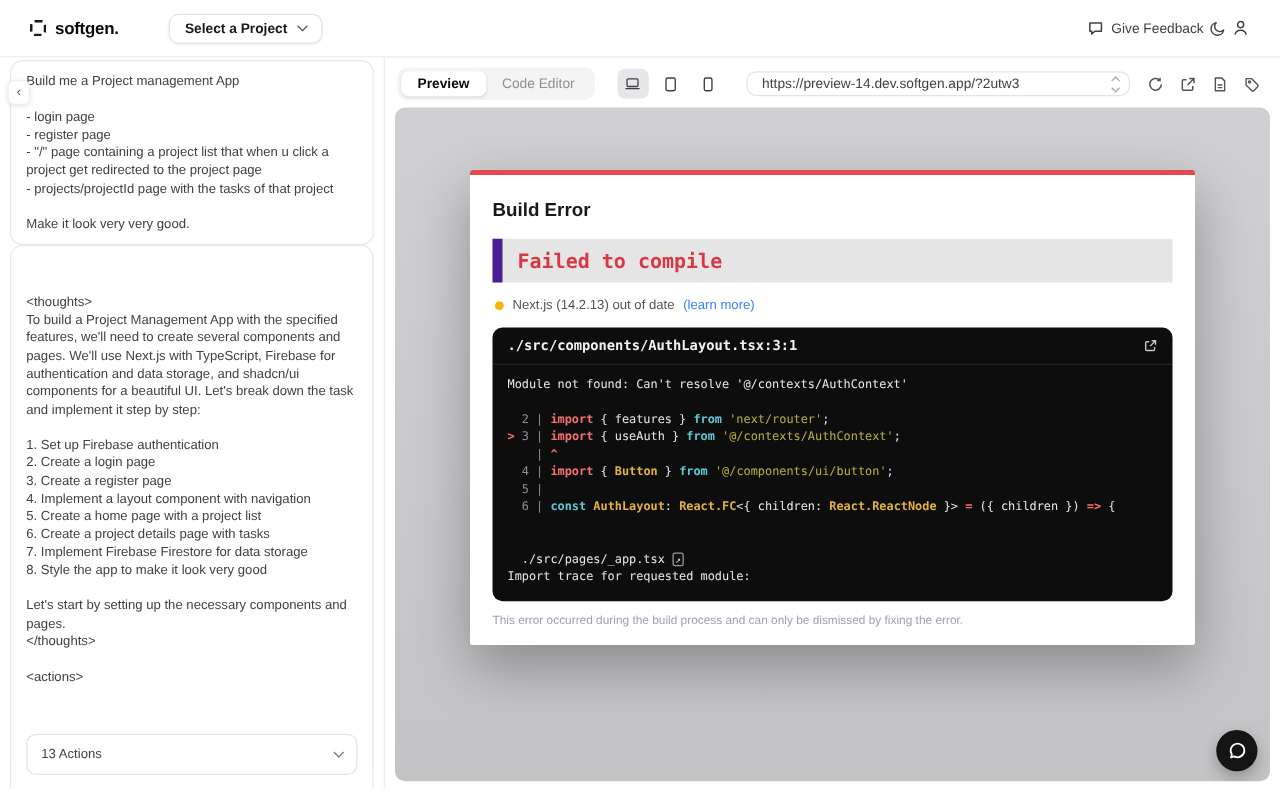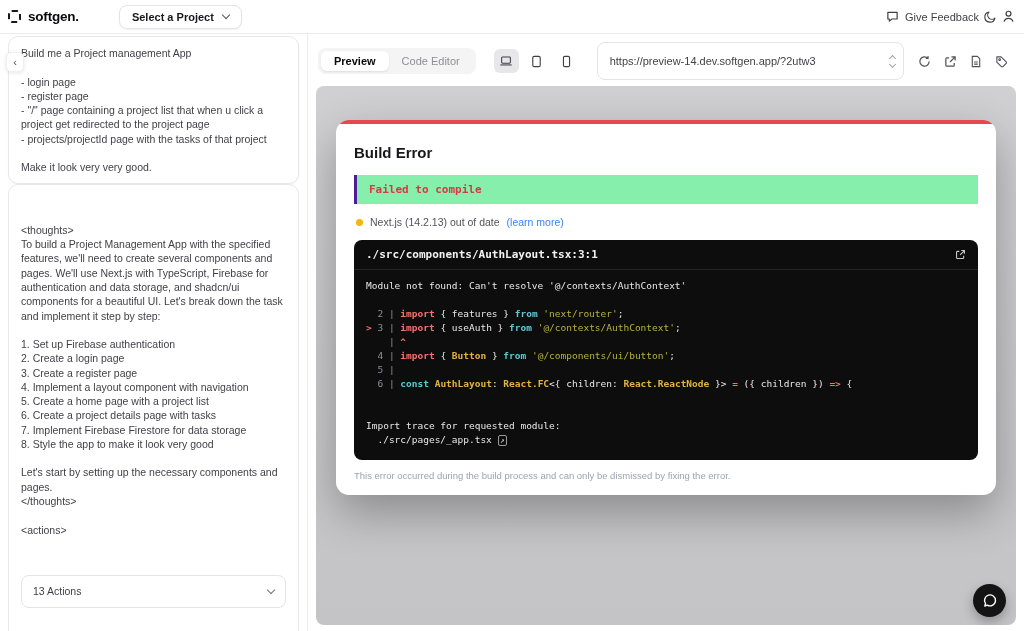--- a/index.html
+++ b/index.html
@@ -3,21 +3,21 @@
 <meta charset="utf-8">
 <style>
   * { box-sizing: border-box; margin: 0; padding: 0; }
   html,body { width:1024px; height:631px; }
   body { font-family:"Liberation Sans", sans-serif; background:#fff; overflow:hidden; color:#27272a; }
   svg { display:block; }
 
   .app { display:flex; flex-direction:column; height:100%; }
 
   
-  .header { height:34px; flex:0 0 auto; display:flex; align-items:center; padding:0 8px; border-bottom:1px solid #ececee; background:#fff; }
+  .header { height:46px; flex:0 0 auto; display:flex; align-items:center; padding:0 24px; border-bottom:1px solid #ececee; background:#fff; }
   .logo { display:flex; align-items:center; gap:7px; }
   .logo-box { width:13px; height:13px; border:2px dashed #18181b; border-radius:4px; }
   .logo-text { font-weight:700; font-size:13.5px; color:#09090b; letter-spacing:-.2px; }
   .project-btn { margin-left:40px; display:flex; align-items:center; gap:9px; border:1px solid #e4e4e7; border-radius:8px; padding:5px 12px; font-size:11px; font-weight:600; color:#18181b; background:#fff; box-shadow:0 1px 2px rgba(0,0,0,.05); cursor:pointer; }
   .chev { width:6px; height:6px; border-right:1.5px solid #52525b; border-bottom:1.5px solid #52525b; transform:rotate(45deg); margin-top:-3px; }
   .header-right { margin-left:auto; display:flex; align-items:center; gap:4px; color:#3f3f46;justify-content:space-between; }
   .feedback { display:flex; align-items:center; gap:6px; font-size:11px; font-weight:500; color:#3f3f46; cursor:pointer; }
 
   
   .main { display:flex; flex:1; min-height:0; }
@@ -36,36 +36,36 @@
 
   
   .content { flex:1; display:flex; flex-direction:column; min-width:0; }
   .toolbar { display:flex; align-items:center; gap:10px; padding:8px 10px 6px 10px; }
   .tabs { background:#f4f4f5; border-radius:8px; padding:3px; display:flex; }
   .tab { font-size:11px; padding:4px 13px; border-radius:6px; color:#8e8e96; font-weight:500; cursor:pointer; }
   .tab.active { background:#fff; color:#09090b; font-weight:600; box-shadow:0 1px 2px rgba(0,0,0,.09); }
   .devices { display:flex; gap:5px; align-items:center; margin-left:8px; }
   .dev-btn { width:25px; height:24px; display:flex; align-items:center; justify-content:center; border-radius:6px; color:#3f3f46; cursor:pointer; }
   .dev-btn.active { background:#e7e7ea; }
-  .urlbar { flex:1; display:flex; align-items:center; border:1px solid #e4e4e7; border-radius:8px; height:38px; padding:0 8px 0 12px; font-size:11px; color:#3f3f46; background:#fff; margin-left:8px; }
+  .urlbar { flex:1; display:flex; align-items:center; border:1px solid #e4e4e7; border-radius:8px; height:20px; padding:0 8px 0 12px; font-size:11px; color:#3f3f46; background:#fff; margin-left:8px; }
   .url-stepper { margin-left:auto; display:flex; flex-direction:column; align-items:center; color:#a1a1aa; cursor:pointer; }
   .stepper-chev { width:5px; height:5px; border-right:1.2px solid #a1a1aa; border-bottom:1.2px solid #a1a1aa; }
   .stepper-chev.up { transform:rotate(-135deg); margin-bottom:1px; }
   .stepper-chev.down { transform:rotate(45deg); }
   .toolbar-icons { display:flex; gap:13px; align-items:center; color:#52525b; padding:0 6px 0 4px; }
 
   
   .viewport { flex:1; margin:0 8px 6px; border-radius:8px; background:linear-gradient(180deg,#d0d0d2 0%,#c4c4c7 100%); position:relative; overflow:hidden; }
 
   
-  .modal { position:absolute; left:50%; transform:translateX(-50%); top:34px; width:660px; background:#fff; border-radius:13px; box-shadow:0 18px 45px rgba(0,0,0,.30); overflow:hidden; }
+  .modal { position:absolute; left:50%; transform:translateX(-50%); top:50px; width:580px; background:#fff; border-radius:2px; box-shadow:0 18px 45px rgba(0,0,0,.30); overflow:hidden; }
   .modal-topbar { height:4px; background:#e5484d; }
   .modal-inner { padding:12px 18px 14px; }
   .modal-title { font-size:15px; font-weight:700; color:#18181b; margin:8px 0 14px; }
-  .compile-banner { background:#86efac; border-left:3px solid #4c1d95; padding:8px 12px; font-family:"DejaVu Sans Mono", monospace; font-size:11px; font-weight:700; color:#d93843; }
+  .compile-banner { background:#e5e5e5; border-left:8px solid #4c1d95; padding:8px 12px; font-family:"DejaVu Sans Mono", monospace; font-size:16px; font-weight:700; color:#d93843; }
   .warning-row { display:flex; align-items:center; gap:7px; margin:12px 0 12px 2px; font-size:10.5px; color:#52525b; }
   .dot { width:7px; height:7px; border-radius:50%; background:#f5b50a; flex:0 0 auto; }
   .link { color:#3b82f6; cursor:pointer; }
   .codeblock { background:#0d0d0d; border-radius:8px; font-family:"DejaVu Sans Mono", monospace; overflow:hidden; }
   .code-header { display:flex; justify-content:space-between; align-items:center; padding:8px 12px; color:#f2f2f2; font-weight:700; font-size:11px; border-bottom:1px solid rgba(255,255,255,.10); }
   .code-header .ext { color:#c9c9c9; cursor:pointer; }
   .code-body { padding:9px 12px 12px; font-size:9.5px; line-height:14px; }
   .code-line { white-space:pre; min-height:14px; }
   .tk-ln { color:#8a8f98; }
   .tk-p { color:#e8e8e8; }
@@ -233,22 +233,22 @@
                   <div class="code-line"><span class="tk-p">Module not found: Can't resolve '@/contexts/AuthContext'</span></div>
                   <div class="code-line">&nbsp;</div>
                   <div class="code-line"><span class="tk-ln">  2 | </span><span class="tk-kw">import</span><span class="tk-p"> { features } </span><span class="tk-cyan">from</span><span class="tk-p"> </span><span class="tk-str">'next/router'</span><span class="tk-p">;</span></div>
                   <div class="code-line"><span class="tk-kw">&gt;</span><span class="tk-ln"> 3 | </span><span class="tk-kw">import</span><span class="tk-p"> { useAuth } </span><span class="tk-cyan">from</span><span class="tk-p"> </span><span class="tk-str">'@/contexts/AuthContext'</span><span class="tk-p">;</span></div>
                   <div class="code-line"><span class="tk-ln">    | </span><span class="tk-kw">^</span></div>
                   <div class="code-line"><span class="tk-ln">  4 | </span><span class="tk-kw">import</span><span class="tk-p"> { </span><span class="tk-gold">Button</span><span class="tk-p"> } </span><span class="tk-cyan">from</span><span class="tk-p"> </span><span class="tk-str">'@/components/ui/button'</span><span class="tk-p">;</span></div>
                   <div class="code-line"><span class="tk-ln">  5 |</span></div>
                   <div class="code-line"><span class="tk-ln">  6 | </span><span class="tk-cyan">const</span><span class="tk-p"> </span><span class="tk-gold">AuthLayout</span><span class="tk-p">: </span><span class="tk-gold">React.FC</span><span class="tk-p">&lt;{ children: </span><span class="tk-gold">React.ReactNode</span><span class="tk-p"> }&gt; </span><span class="tk-kw">=</span><span class="tk-p"> ({ children }) </span><span class="tk-kw">=&gt;</span><span class="tk-p"> {</span></div>
                   <div class="code-line">&nbsp;</div>
                   <div class="code-line">&nbsp;</div>
+                  <div class="code-line"><span class="tk-p">  ./src/pages/_app.tsx </span><span class="tk-ext">↗</span></div>
                   <div class="code-line"><span class="tk-p">Import trace for requested module:</span></div>
-                  <div class="code-line"><span class="tk-p">  ./src/pages/_app.tsx </span><span class="tk-ext">↗</span></div>
                 </div>
             </div>
             <div class="modal-note">This error occurred during the build process and can only be dismissed by fixing the error.</div>
           </div>
         </div>
 
         <div class="fab">
           <svg width="16" height="16" viewBox="0 0 16 16" fill="none" stroke="#ffffff" stroke-width="1.4">
               <path d="M13.5 7.5a5.5 5.5 0 1 0-10 3.1L2.8 13l2.5-.9a5.5 5.5 0 0 0 8.2-4.6z" stroke-linejoin="round"></path>
             </svg>

